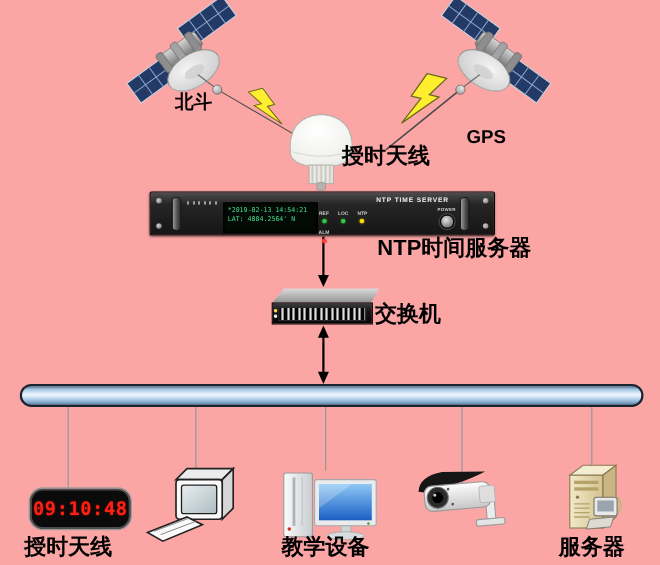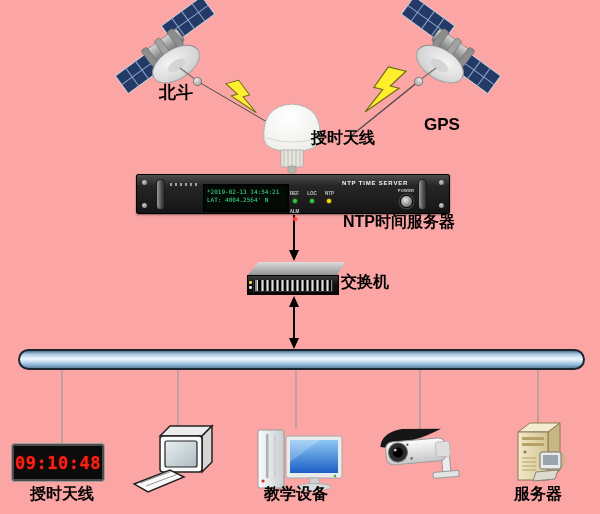--- a/index.html
+++ b/index.html
@@ -1,21 +1,21 @@
 <!DOCTYPE html>
 <html><head>
 <meta charset="utf-8">
 <style>
   html,body{margin:0;padding:0;background:#fff;}
   #stage{position:relative;width:600px;height:514px;background:#fca5a5;overflow:hidden;
          font-family:"Liberation Sans","DejaVu Sans",sans-serif;}
   svg{position:absolute;left:0;top:0;}
   .lbl{position:absolute;font-weight:700;color:#000;white-space:nowrap;}
   .lbl-lg{font-size:17px;}
-  .lbl-md{font-size:16px;}
+  .lbl-md{font-size:20px;}
   .ctr{text-align:center;}
 
   
   #ntp{position:absolute;left:136px;top:174px;width:312px;height:38px;
        background:linear-gradient(180deg,#4d4d4d 0%,#262626 28%,#151515 100%);
        border:1px solid #000;border-radius:2px;box-shadow:0 1px 2px rgba(0,0,0,.45);}
   .screw{position:absolute;width:5px;height:5px;border-radius:50%;
          background:radial-gradient(circle at 35% 35%,#cfcfcf,#6e6e6e);}
   .handle{position:absolute;top:4px;width:7px;height:29px;border-radius:4px;
           background:linear-gradient(90deg,#9a9a9a,#4f4f4f 60%,#2c2c2c);border:1px solid #1a1a1a;}
@@ -53,22 +53,22 @@
             background:repeating-linear-gradient(90deg,#050505 0 1.5px,#8a8a8a 1.5px 2.5px,#dfdfdf 2.5px 3.5px,#8a8a8a 3.5px 4.5px,#050505 4.5px 5px);
             border:1px solid #2c2c2c;}
   .sw-led{position:absolute;width:2.5px;height:2.5px;border-radius:50%;}
 
   
   #bus{position:absolute;left:18px;top:349px;width:563px;height:17px;
        border:2px solid #1b2532;border-radius:12px;
        background:linear-gradient(180deg,#54748c 0%,#a6c6e2 18%,#dcebf8 38%,#eff6fc 48%,#c2daf0 64%,#8fb4d6 82%,#5c81a1 100%);}
 
   
-  #clock{position:absolute;left:12px;top:444px;width:88px;height:33px;background:#0b0b0b;
-         border:2px solid #4c4c4c;outline:1px solid #9a9a9a;border-radius:2px;
+  #clock{position:absolute;left:27px;top:444px;width:88px;height:33px;background:#0b0b0b;
+         border:2px solid #4c4c4c;outline:1px solid #9a9a9a;border-radius:12px;
          display:flex;align-items:center;justify-content:center;}
   #clock-digits{font-family:"DejaVu Sans Mono","Liberation Mono",monospace;
                 font-weight:700;font-size:17px;letter-spacing:.5px;color:#ff2015;
                 text-shadow:0 0 2px #8d0f06;}
 </style>
 </head>
 <body>
 
 <div id="stage">
 

